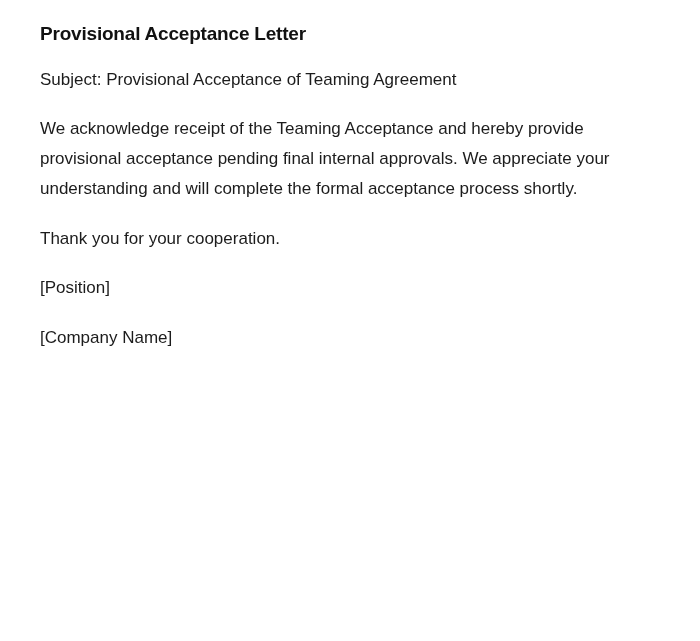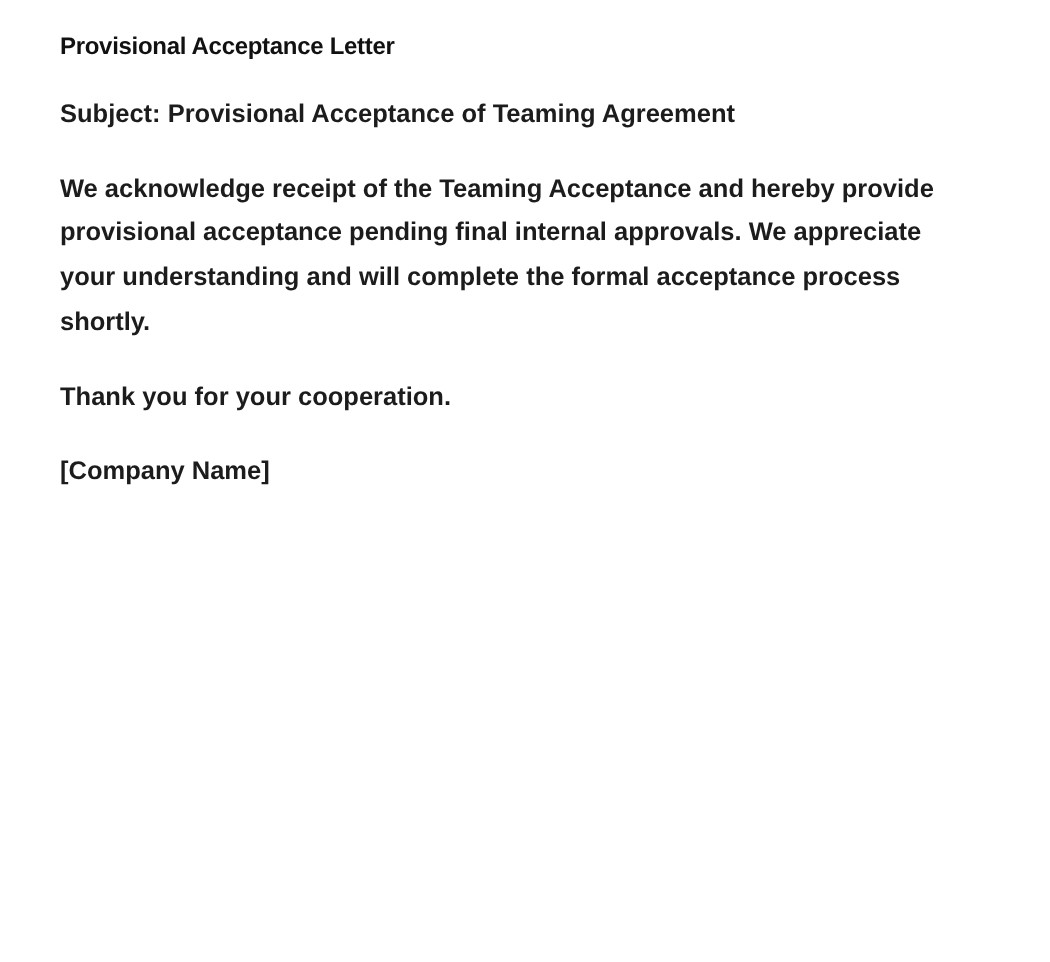--- a/index.html
+++ b/index.html
@@ -13,41 +13,41 @@
     font-family: "Liberation Sans", sans-serif;
     color: #1a1a1a;
     overflow: hidden;
   }
   .page {
     padding: 22px 40px 0 40px;
     box-sizing: border-box;
     width: 700px;
   }
   .doc-title {
-    font-size: 16px;
+    font-size: 19px;
     font-weight: bold;
     line-height: 1.3;
     margin: 0 0 18px 0;
     letter-spacing: -0.2px;
     color: #111111;
   }
   .para {
     font-size: 17px;
     line-height: 1.75;
     margin: 0 0 20px 0;
     color: #1c1c1c;
     max-width: 600px;
-    font-weight: bold;
   }
   .para:last-child {
     margin-bottom: 0;
   }
 </style>
 </head>
 <body>
 
 <div class="page">
   <h1 class="doc-title">Provisional Acceptance Letter</h1>
   <p class="para">Subject: Provisional Acceptance of Teaming Agreement</p>
   <p class="para">We acknowledge receipt of the Teaming Acceptance and hereby provide provisional acceptance pending final internal approvals. We appreciate your understanding and will complete the formal acceptance process shortly.</p>
   <p class="para">Thank you for your cooperation.</p>
+  <p class="para">[Position]</p>
   <p class="para">[Company Name]</p>
 </div>
 
 </body></html>

